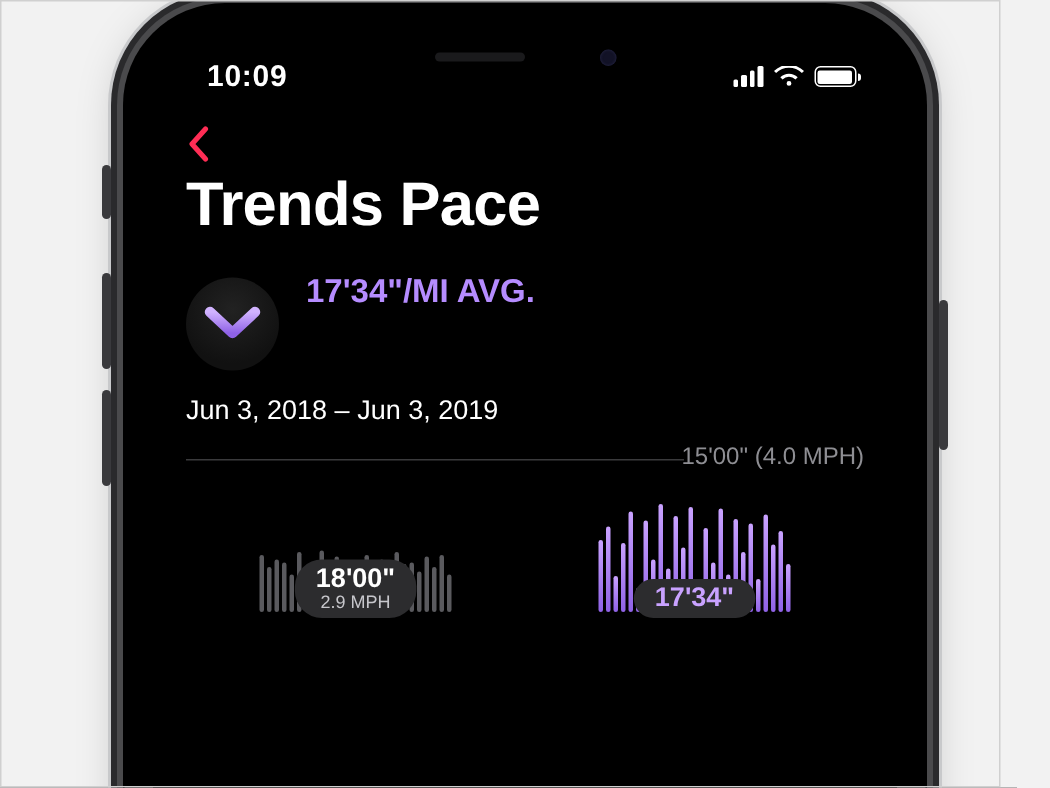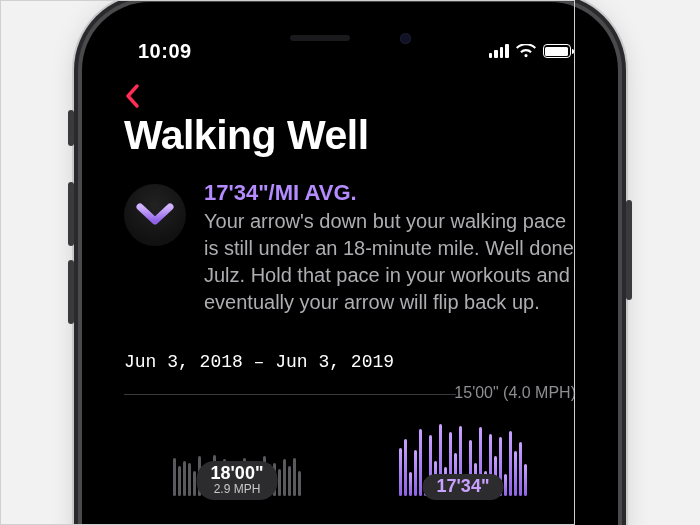--- a/index.html
+++ b/index.html
@@ -1,17 +1,17 @@
 <!DOCTYPE html>
 <html><head>
 <meta charset="utf-8">
 <style>
   * { box-sizing: border-box; margin: 0; padding: 0; }
   html, body { background: #f2f2f2; width: 700px; height: 525px; overflow: hidden; font-family: -apple-system, "SF Pro Text", "Helvetica Neue", Arial, sans-serif; }
-  .stage { position: relative; width: 575px; height: 525px; }
+  .stage { position: relative; width: 667px; height: 525px; }
 
   .device {
     position: absolute;
     left: 82px;
     top: 2px;
     width: 536px;
     height: 1090px;
     background: #000;
     border-radius: 68px;
     box-shadow:
@@ -86,21 +86,21 @@
   .summary-text { flex: 1; }
   .summary-heading {
     color: #b58cff;
     font-size: 22px; font-weight: 700;
     text-transform: uppercase;
     letter-spacing: 0px;
   }
   .summary-heading .unit { font-size: 22px; font-weight: 700; }
   .summary-body { color: #aeaeb2; font-size: 20px; line-height: 1.35; margin-top: 2px; }
 
-  .date-range { margin-top: 36px; font-size: 18px; color: #fff; font-weight: 400; font-family: Liberation Mono, monospace; }
+  .date-range { margin-top: 16px; font-size: 18px; color: #fff; font-weight: 400; }
 
   .chart-area { position: relative; margin-top: 14px; height: 120px; }
   .gridline { position: absolute; left: 0; right: 120px; top: 8px; border-top: 1px solid #3a3a3c; }
   .grid-label { position: absolute; right: 0; top: -2px; color: #8e8e93; font-size: 16px; }
 
   .bars-wrap { position: absolute; left: 0; right: 0; bottom: 10px; top: 10px; display: flex; align-items: flex-end; }
   .zone { flex: 1; height: 100%; display: flex; align-items: flex-end; justify-content: center; gap: 2px; position: relative; }
   .zone .bar { width: 3px; border-radius: 2px; }
   .zone.gray .bar { background: #5a5a5e; }
   .zone.purple .bar { background: linear-gradient(#c9a2ff,#8f62e6); }
@@ -158,39 +158,38 @@
 
       <div class="content">
         <div class="back-link">
           <span class="back-chev">
             <svg width="16" height="24" viewBox="0 0 14 24">
                 <path d="M12 2L3 12l9 10" stroke="#ff2d55" stroke-width="3.4" fill="none" stroke-linecap="round" stroke-linejoin="round"></path>
               </svg>
           </span>
         </div>
 
-        <h1 class="page-title">Walking Well</h1>
+        <h1 class="page-title">Trends Pace</h1>
 
         <div class="summary">
           <div class="trend-circle">
             <svg width="40" height="28" viewBox="0 0 40 28">
               <path d="M5 6 L20 20 L35 6" stroke="url(#g1)" stroke-width="7" fill="none" stroke-linecap="round" stroke-linejoin="round"></path>
               <defs>
                   <linearGradient id="g1" x1="0" y1="0" x2="0" y2="1">
                     <stop offset="0" stop-color="#d1b3ff"></stop>
                     <stop offset="1" stop-color="#8f62e6"></stop>
                   </linearGradient>
                 </defs>
             </svg>
           </div>
           <div class="summary-text">
             <div class="summary-heading">
               <span>17'34"</span><span class="unit">/MI AVG.</span>
             </div>
-            <div class="summary-body">Your arrow's down but your walking pace is still under an 18-minute mile. Well done Julz. Hold that pace in your workouts and eventually your arrow will flip back up.</div>
           </div>
         </div>
 
         <div class="date-range">Jun 3, 2018 – Jun 3, 2019</div>
 
         <div class="chart-area">
           <div class="gridline"></div>
           <div class="grid-label">15'00" (4.0 MPH)</div>
 
           <div class="bars-wrap">

